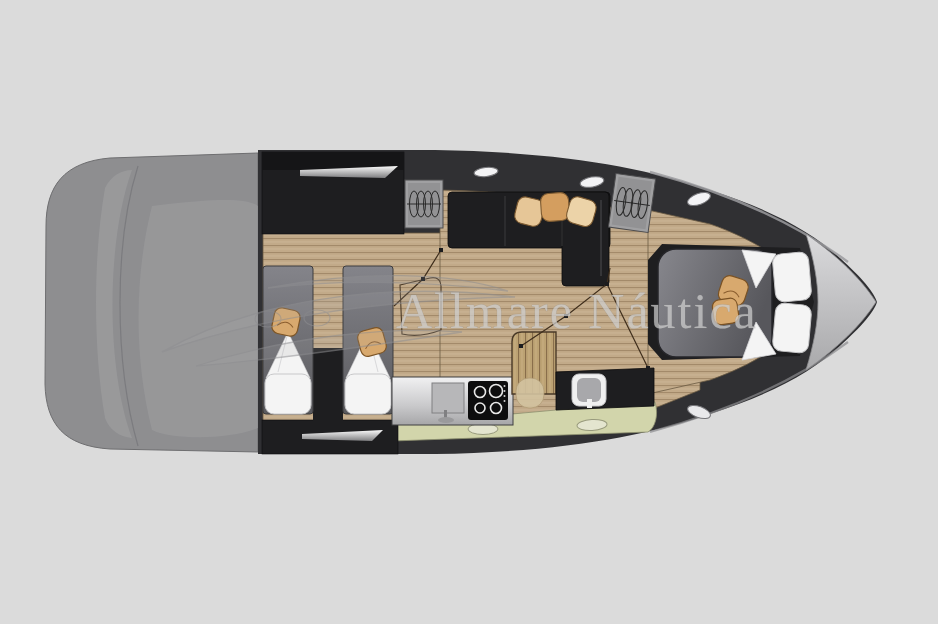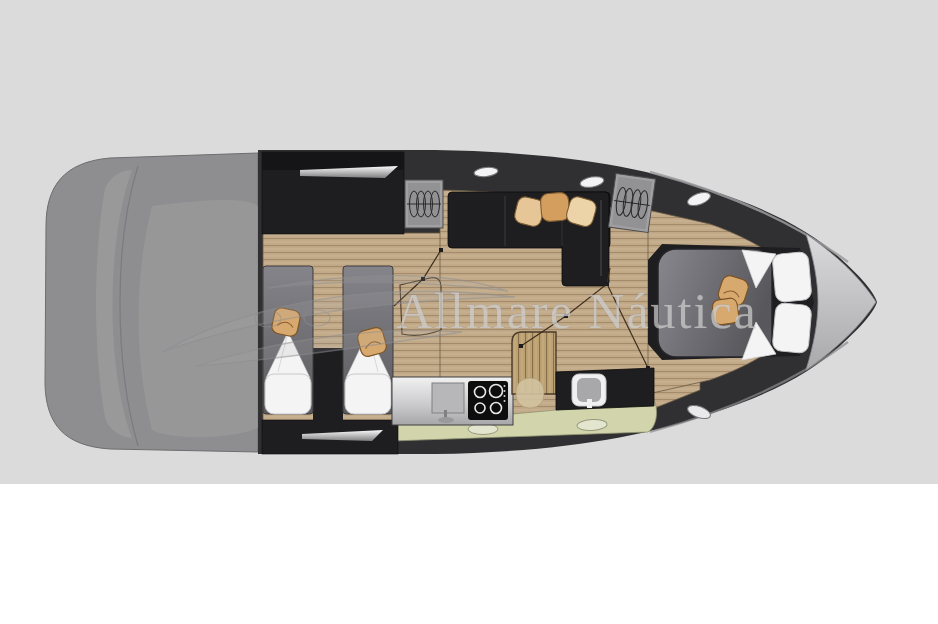--- a/index.html
+++ b/index.html
@@ -2,21 +2,21 @@
 <html style="--background: #dbdbdb; --hull-dark: #303033; --deck-gray: #8e8e90; --deck-gray-light: #9c9c9e; --wood: #c2aa89; --wood-line: #9a8060; --furniture-dark: #1e1e20; --mattress-gray: #77777d; --pillow-white: #f4f4f4; --cushion-tan: #d8a96e; --floor-green: #d2d5ab; --steel-counter: #d9d9db; --bow-tip-silver: #c9c9cb; --watermark-gray: #cecece;"><head>
 <meta charset="utf-8">
 <style>
   :root{
     --background:#dbdbdb; --hull-dark:#303033; --deck-gray:#8e8e90; --deck-gray-light:#9c9c9e;
     --wood:#c2aa89; --wood-line:#9a8060; --furniture-dark:#1e1e20; --mattress-gray:#77777d;
     --pillow-white:#f4f4f4; --cushion-tan:#d8a96e; --floor-green:#d2d5ab;
     --steel-counter:#d9d9db; --bow-tip-silver:#c9c9cb; --watermark-gray:#cecece;
   }
   html,body{margin:0;padding:0;background:#fff;}
-  .stage{position:relative;width:938px;height:484px;background:var(--background,#dbdbdb);overflow:hidden;font-family:"Liberation Sans",sans-serif;}
+  .stage{position:relative;width:938px;height:624px;background:var(--background,#dbdbdb);overflow:hidden;font-family:"Liberation Sans",sans-serif;}
   .stage svg{display:block;position:absolute;left:0;top:0;}
   .f-bg{fill:var(--background,#dbdbdb);}
   .f-hull{fill:var(--hull-dark,#303033);}
   .f-deck{fill:var(--deck-gray,#8e8e90);}
   .f-deckl{fill:var(--deck-gray-light,#9c9c9e);}
   .f-dark{fill:var(--furniture-dark,#1e1e20);}
   .f-green{fill:var(--floor-green,#d2d5ab);}
   .f-white{fill:var(--pillow-white,#f4f4f4);}
   .f-tan{fill:var(--cushion-tan,#d8a96e);}
   .wm-text{

